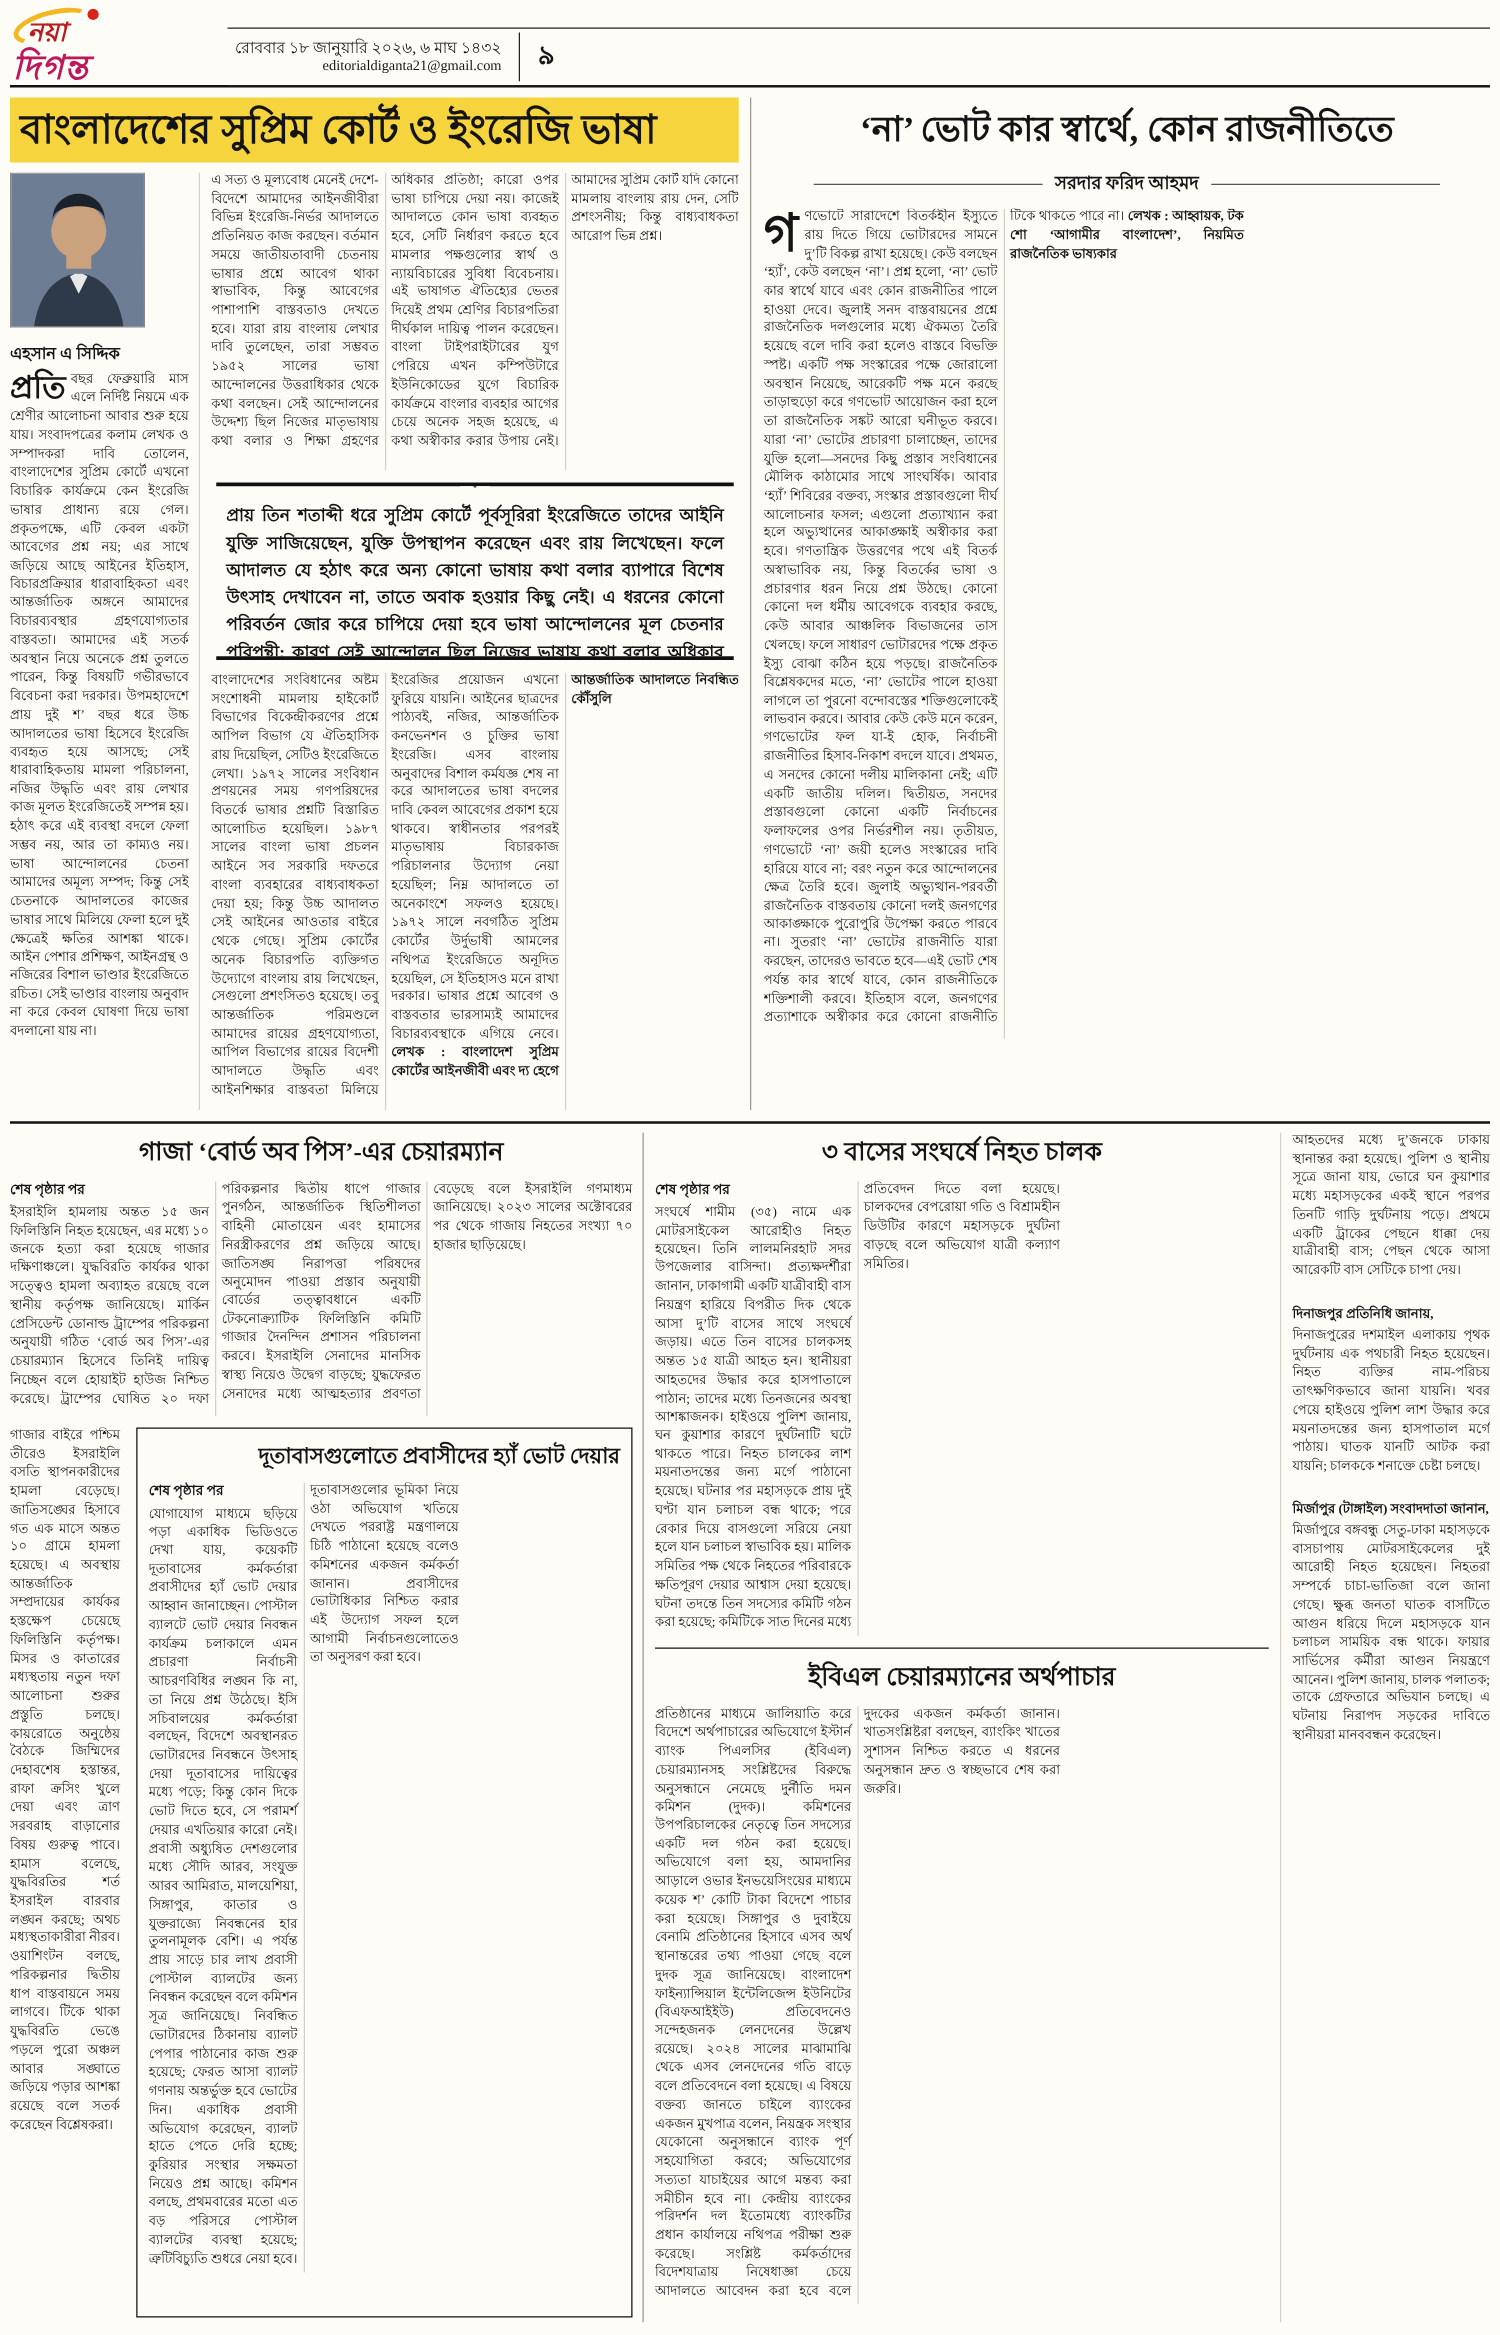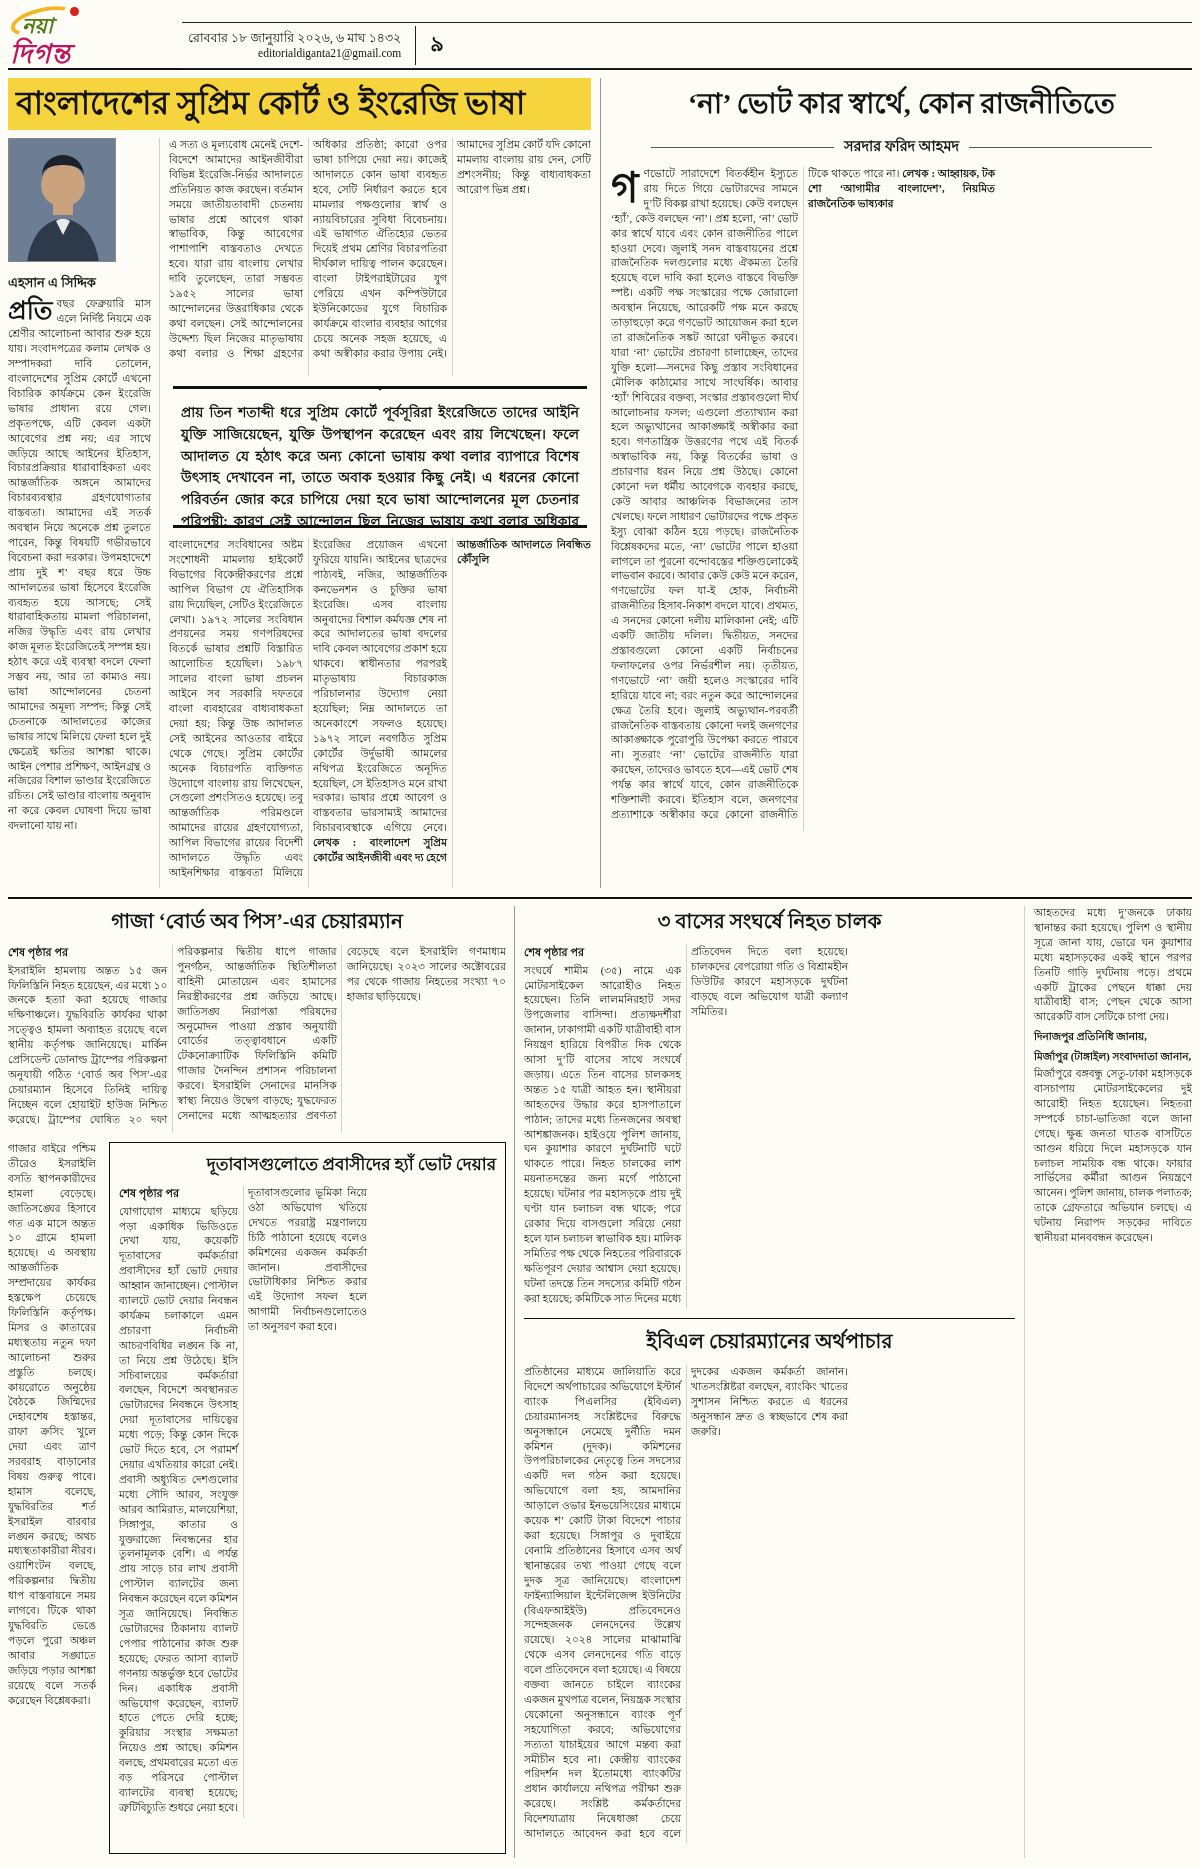--- a/index.html
+++ b/index.html
@@ -5,21 +5,21 @@
   * { margin:0; padding:0; box-sizing:border-box; }
   html,body { background:#e8e6e0; }
   body { font-family:"Liberation Serif","DejaVu Serif",serif; color:#141414; }
   .page { width:1200px; height:1868px; background:#fdfcf7; margin:0 auto; padding:6px 8px; overflow:hidden; position:relative; }
 
   
   .masthead { display:flex; align-items:flex-start; height:64px; border-bottom:2px solid #111; }
   .logo { width:158px; position:relative; height:62px; }
   .logo-swoosh { position:absolute; left:2px; top:2px; width:64px; height:26px; border:4px solid #f2b723; border-radius:50%; border-bottom-color:transparent; border-right-color:transparent; transform:rotate(-14deg); }
   .logo-dot { position:absolute; left:62px; top:1px; width:9px; height:9px; background:#d62418; border-radius:50%; }
-  .logo-top { position:absolute; left:14px; top:4px; font-size:21px; font-weight:bold; color:#4d7c0f; font-style:italic; }
+  .logo-top { position:absolute; left:14px; top:4px; font-size:21px; font-weight:bold; color:#b91c1c; font-style:italic; }
   .logo-bottom { position:absolute; left:2px; top:27px; font-size:27px; font-weight:bold; color:#be185d; font-style:italic; letter-spacing:1px; }
   .mh-right { flex:1; margin-left:16px; margin-top:16px; border-top:1px solid #222; border-bottom:1px solid #222; padding:3px 6px; display:flex; justify-content:flex-start; align-items:center; gap:14px; }
   .mh-dates { text-align:right; line-height:1.25; }
   .mh-date { font-size:12.5px; }
   .mh-email { font-size:11.5px; }
   .page-num { font-size:21px; font-weight:bold; border-left:1px solid #222; padding:2px 4px 2px 14px; }
 
   
   .btext { font-size:10.5px; line-height:1.42; text-align:justify; }
   .cols3 { column-count:3; column-gap:10px; column-rule:1px solid #d2d0c8; column-fill:auto; overflow:hidden; }
@@ -63,21 +63,21 @@
   .embassy-box { flex:1; border:1px solid #111; margin-left:7px; padding:7px 9px; }
   .embassy-box .h3box { font-size:17px; font-weight:bold; text-align:right; margin:1px 0 7px; }
   .embassy-body { height:632px; }
 
   .bottom-right { flex:1; border-left:1px solid #9a9890; padding-left:9px; display:flex; }
   .br-main { width:500px; padding-right:9px; }
   .bus-body { height:364px; }
   .ebl-block { border-top:1px solid #111; margin-top:9px; padding-top:7px; }
   .ebl-body { height:478px; }
   .far-col { flex:1; border-left:1px solid #d2d0c8; padding-left:9px; overflow:hidden; }
-  .subhead { font-weight:bold; margin:5px 0 2px; }
+  .subhead { font-weight:bold; margin:20px 0 2px; }
 </style>
 </head>
 <body>
 
 <div class="page">
 
   <header class="masthead">
     <div class="logo">
       <div class="logo-swoosh"></div>
       <div class="logo-dot"></div>
@@ -172,18 +172,19 @@
         <article class="ebl-block">
           <h3 class="h3std">ইবিএল চেয়ারম্যানের অর্থপাচার</h3>
           <div class="cols3 ebl-body btext">
             <span>প্রতিষ্ঠানের মাধ্যমে জালিয়াতি করে বিদেশে অর্থপাচারের অভিযোগে ইস্টার্ন ব্যাংক পিএলসির (ইবিএল) চেয়ারম্যানসহ সংশ্লিষ্টদের বিরুদ্ধে অনুসন্ধানে নেমেছে দুর্নীতি দমন কমিশন (দুদক)। কমিশনের উপপরিচালকের নেতৃত্বে তিন সদস্যের একটি দল গঠন করা হয়েছে। অভিযোগে বলা হয়, আমদানির আড়ালে ওভার ইনভয়েসিংয়ের মাধ্যমে কয়েক শ’ কোটি টাকা বিদেশে পাচার করা হয়েছে। সিঙ্গাপুর ও দুবাইয়ে বেনামি প্রতিষ্ঠানের হিসাবে এসব অর্থ স্থানান্তরের তথ্য পাওয়া গেছে বলে দুদক সূত্র জানিয়েছে। বাংলাদেশ ফাইন্যান্সিয়াল ইন্টেলিজেন্স ইউনিটের (বিএফআইইউ) প্রতিবেদনেও সন্দেহজনক লেনদেনের উল্লেখ রয়েছে। ২০২৪ সালের মাঝামাঝি থেকে এসব লেনদেনের গতি বাড়ে বলে প্রতিবেদনে বলা হয়েছে। এ বিষয়ে বক্তব্য জানতে চাইলে ব্যাংকের একজন মুখপাত্র বলেন, নিয়ন্ত্রক সংস্থার যেকোনো অনুসন্ধানে ব্যাংক পূর্ণ সহযোগিতা করবে; অভিযোগের সত্যতা যাচাইয়ের আগে মন্তব্য করা সমীচীন হবে না। কেন্দ্রীয় ব্যাংকের পরিদর্শন দল ইতোমধ্যে ব্যাংকটির প্রধান কার্যালয়ে নথিপত্র পরীক্ষা শুরু করেছে। সংশ্লিষ্ট কর্মকর্তাদের বিদেশযাত্রায় নিষেধাজ্ঞা চেয়ে আদালতে আবেদন করা হবে বলে দুদকের একজন কর্মকর্তা জানান। খাতসংশ্লিষ্টরা বলছেন, ব্যাংকিং খাতের সুশাসন নিশ্চিত করতে এ ধরনের অনুসন্ধান দ্রুত ও স্বচ্ছভাবে শেষ করা জরুরি।</span>
           </div>
         </article>
       </div>
       <div class="far-col btext">
         <p>আহতদের মধ্যে দু’জনকে ঢাকায় স্থানান্তর করা হয়েছে। পুলিশ ও স্থানীয় সূত্রে জানা যায়, ভোরে ঘন কুয়াশার মধ্যে মহাসড়কের একই স্থানে পরপর তিনটি গাড়ি দুর্ঘটনায় পড়ে। প্রথমে একটি ট্রাকের পেছনে ধাক্কা দেয় যাত্রীবাহী বাস; পেছন থেকে আসা আরেকটি বাস সেটিকে চাপা দেয়।</p>
         <p class="subhead">দিনাজপুর প্রতিনিধি জানায়,</p>
+        <p>দিনাজপুরের দশমাইল এলাকায় পৃথক দুর্ঘটনায় এক পথচারী নিহত হয়েছেন। নিহত ব্যক্তির নাম-পরিচয় তাৎক্ষণিকভাবে জানা যায়নি। খবর পেয়ে হাইওয়ে পুলিশ লাশ উদ্ধার করে ময়নাতদন্তের জন্য হাসপাতাল মর্গে পাঠায়। ঘাতক যানটি আটক করা যায়নি; চালককে শনাক্তে চেষ্টা চলছে।</p>
         <p class="subhead">মির্জাপুর (টাঙ্গাইল) সংবাদদাতা জানান,</p>
         <p>মির্জাপুরে বঙ্গবন্ধু সেতু-ঢাকা মহাসড়কে বাসচাপায় মোটরসাইকেলের দুই আরোহী নিহত হয়েছেন। নিহতরা সম্পর্কে চাচা-ভাতিজা বলে জানা গেছে। ক্ষুব্ধ জনতা ঘাতক বাসটিতে আগুন ধরিয়ে দিলে মহাসড়কে যান চলাচল সাময়িক বন্ধ থাকে। ফায়ার সার্ভিসের কর্মীরা আগুন নিয়ন্ত্রণে আনেন। পুলিশ জানায়, চালক পলাতক; তাকে গ্রেফতারে অভিযান চলছে। এ ঘটনায় নিরাপদ সড়কের দাবিতে স্থানীয়রা মানববন্ধন করেছেন।</p>
       </div>
     </div>
   </section>
 </div>
 
 </body></html>

